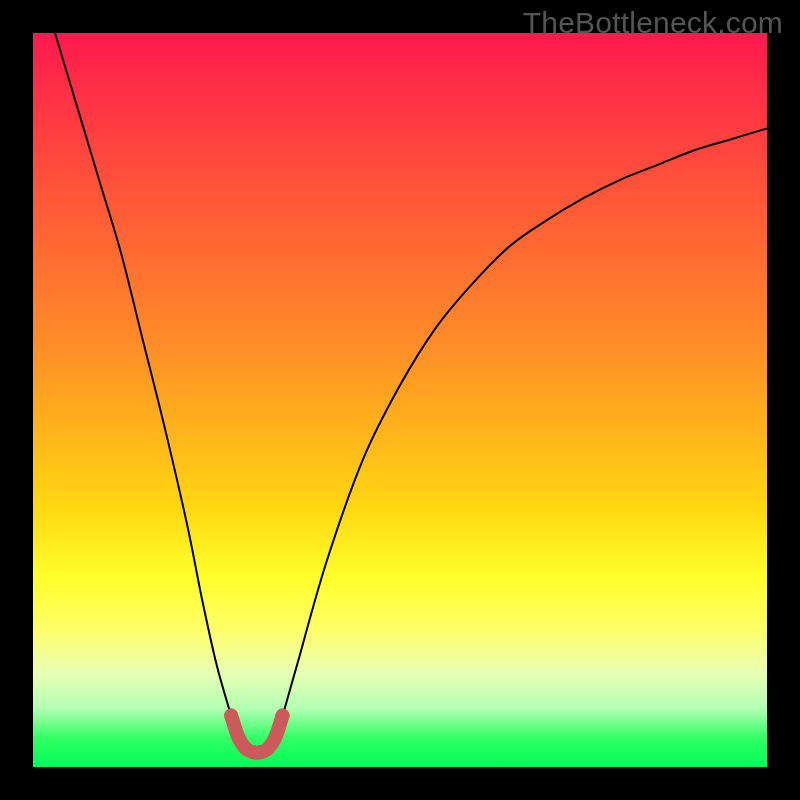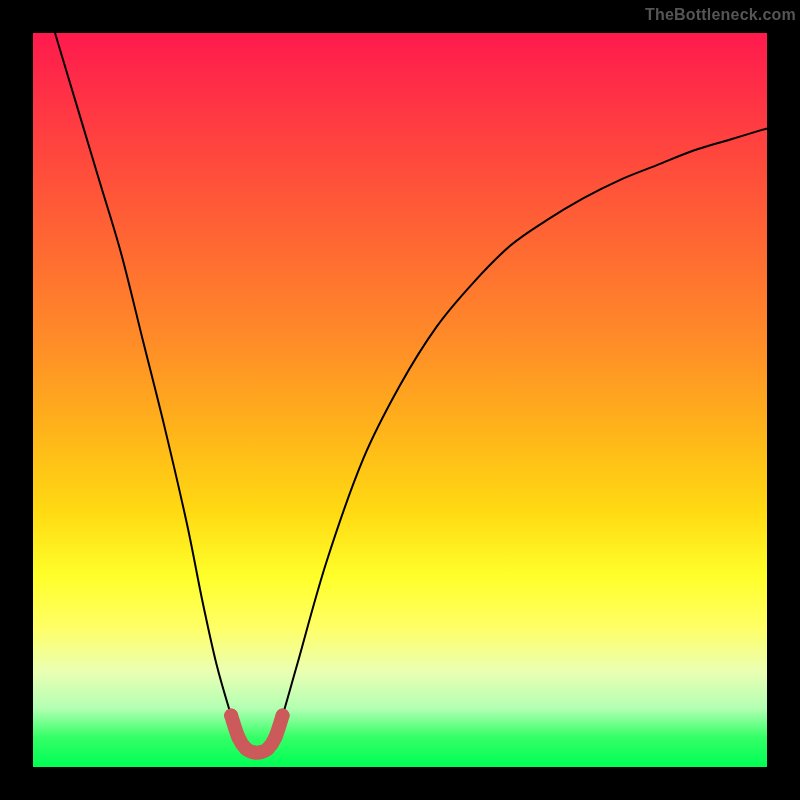--- a/index.html
+++ b/index.html
@@ -29,24 +29,24 @@
       #ffff66 81%,
       #eaffb3 87%,
       #b3ffb3 92%,
       #33ff66 96%,
       #00ff55 100%
     );
   }
   .watermark {
     position: absolute;
     top: 6px;
-    right: 4px;
+    right: 17px;
     color: #555;
-    font-size: 16px;
-    font-weight: 700;
+    font-size: 30px;
+    font-weight: 400;
     letter-spacing: 0.2px;
   }
   svg.curve {
     position: absolute;
     left: 0;
     top: 0;
     width: 734px;
     height: 734px;
     overflow: visible;
   }

